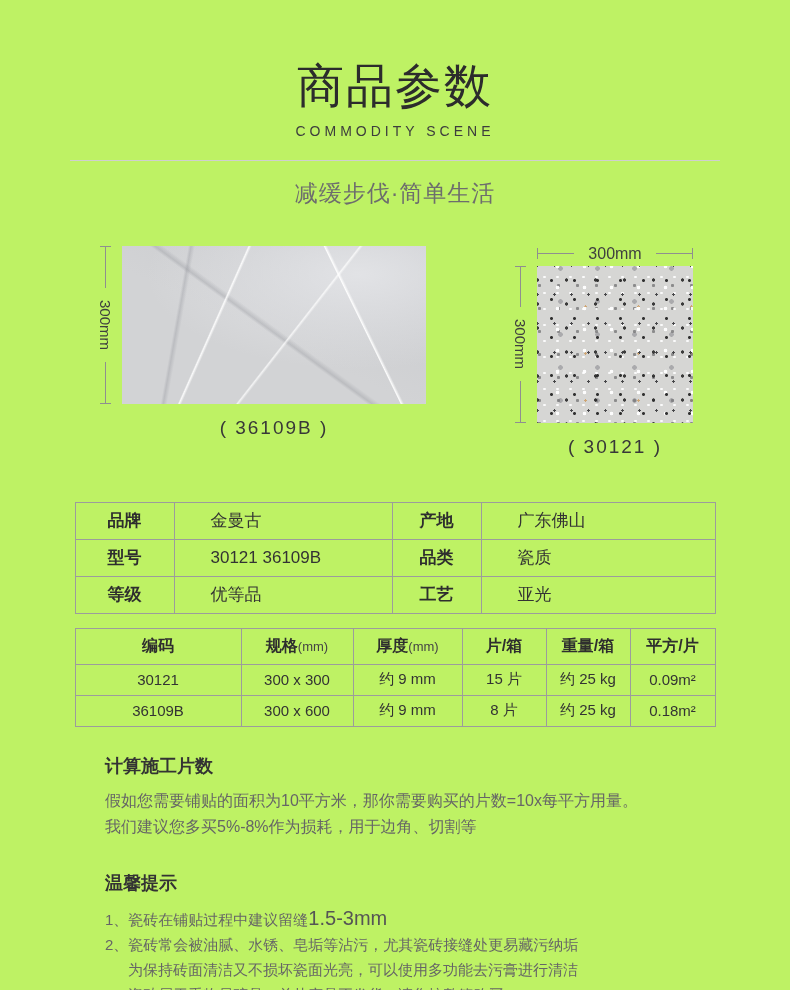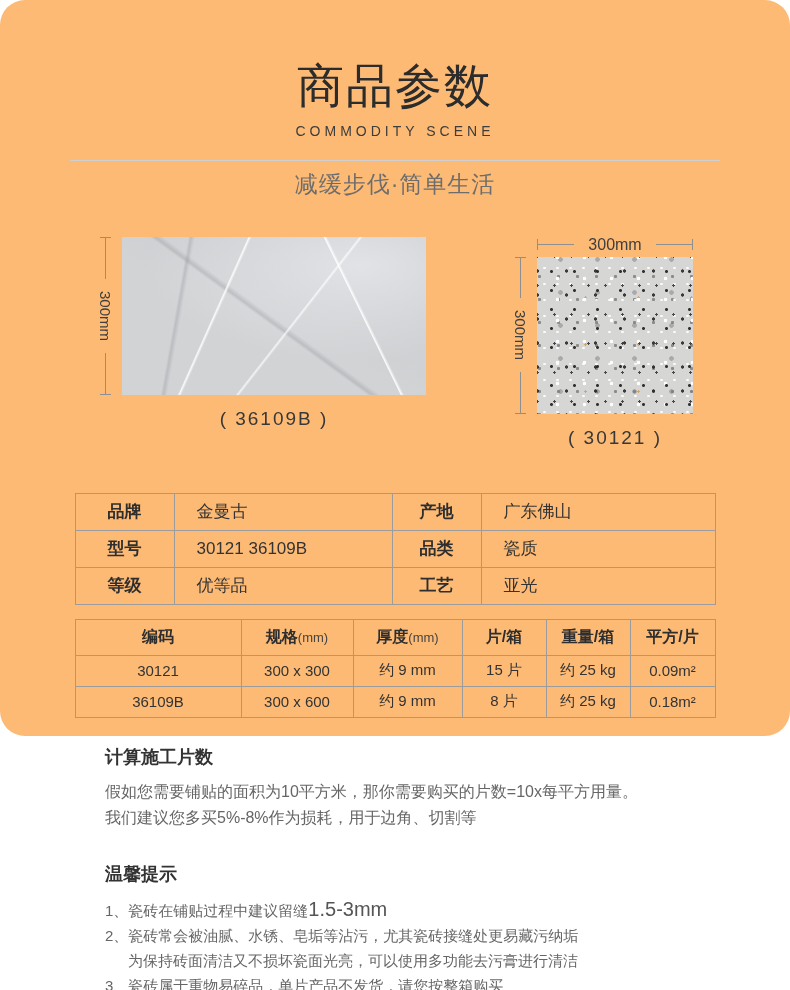--- a/index.html
+++ b/index.html
@@ -2,37 +2,37 @@
 <html><head>
 <meta charset="utf-8">
 <style>
   * { margin:0; padding:0; box-sizing:border-box; }
   html,body { background:#ffffff; }
   body {
     width:790px; height:990px; margin:0 auto; overflow:hidden;
     font-family:"Liberation Sans","DejaVu Sans",sans-serif;
     color:#333;
   }
-  .page { width:790px; height:736px; background:#fdba74;border-radius:25px; }
+  .page { width:790px; height:990px; background:#bef264; }
 
   
   .header { padding-top:60px; text-align:center; }
   .page-title {
     font-size:47px; font-weight:500; color:#2c2c2c;
     letter-spacing:2px; line-height:1.1;
   }
   .page-subtitle {
     margin-top:11px; font-size:14px; color:#3d3d3d;
     letter-spacing:4px; font-weight:400;
   }
   .header-divider {
     margin:21px 70px 0 70px; height:1px; background:#cfcfcf;
   }
   .tagline {
-    margin-top:8px; font-size:23px; color:#6d6d6d;
+    margin-top:17px; font-size:23px; color:#6d6d6d;
     letter-spacing:1px; font-weight:400;
   }
 
   
   .tile-row {
     margin-top:37px; display:flex; justify-content:center;
     align-items:flex-start; gap:86px;
   }
   .tile-figure { display:grid; grid-template-columns:auto auto; }
   .h-dim {
@@ -90,21 +90,21 @@
   
   .info-table {
     width:640px; margin:44px auto 0 auto;
     border-collapse:collapse; table-layout:fixed;
   }
   .info-table td {
     border:1px solid #9c9c9c; height:37px;
     font-size:17px; color:#333; vertical-align:middle;
   }
   .info-table td.k { font-weight:bold; text-align:center; color:#2e2e2e;font-family:Liberation Mono, monospace; }
-  .info-table td.v { padding-left:22px; text-align:left; }
+  .info-table td.v { padding-left:36px; text-align:left; }
 
   
   .spec-table {
     width:640px; margin:14px auto 0 auto;
     border-collapse:collapse; table-layout:fixed;
   }
   .spec-table th, .spec-table td {
     border:1px solid #9c9c9c; text-align:center; vertical-align:middle;
     color:#333;
   }

